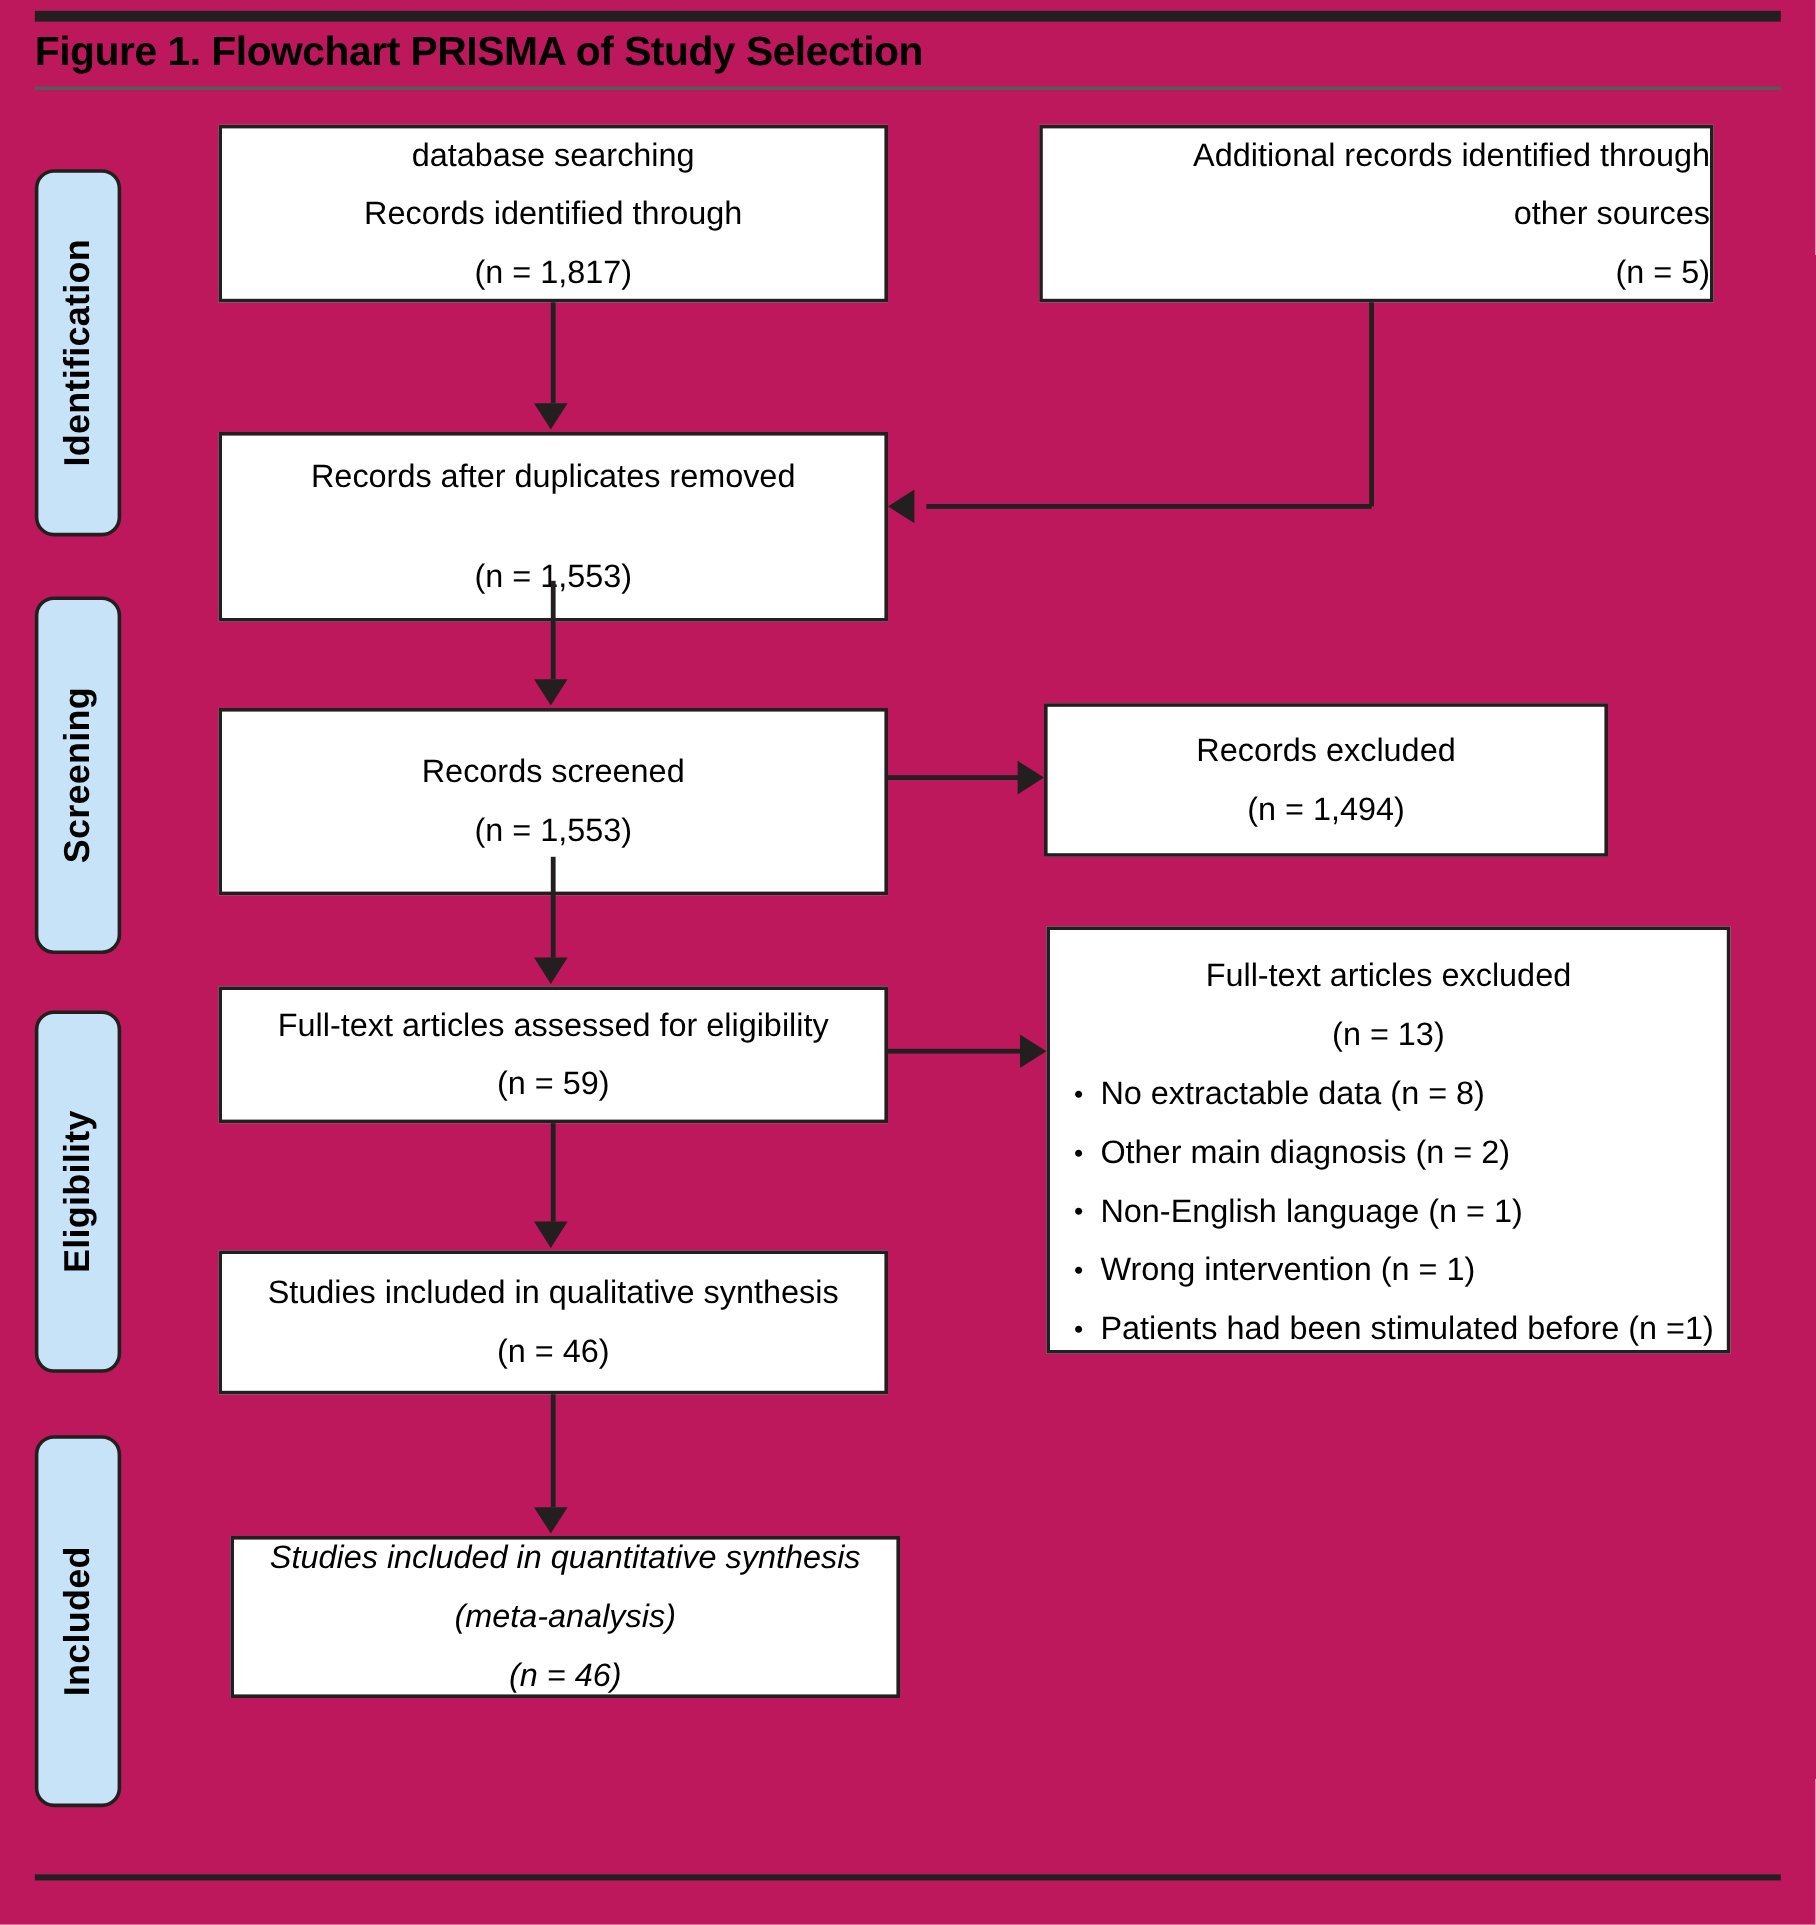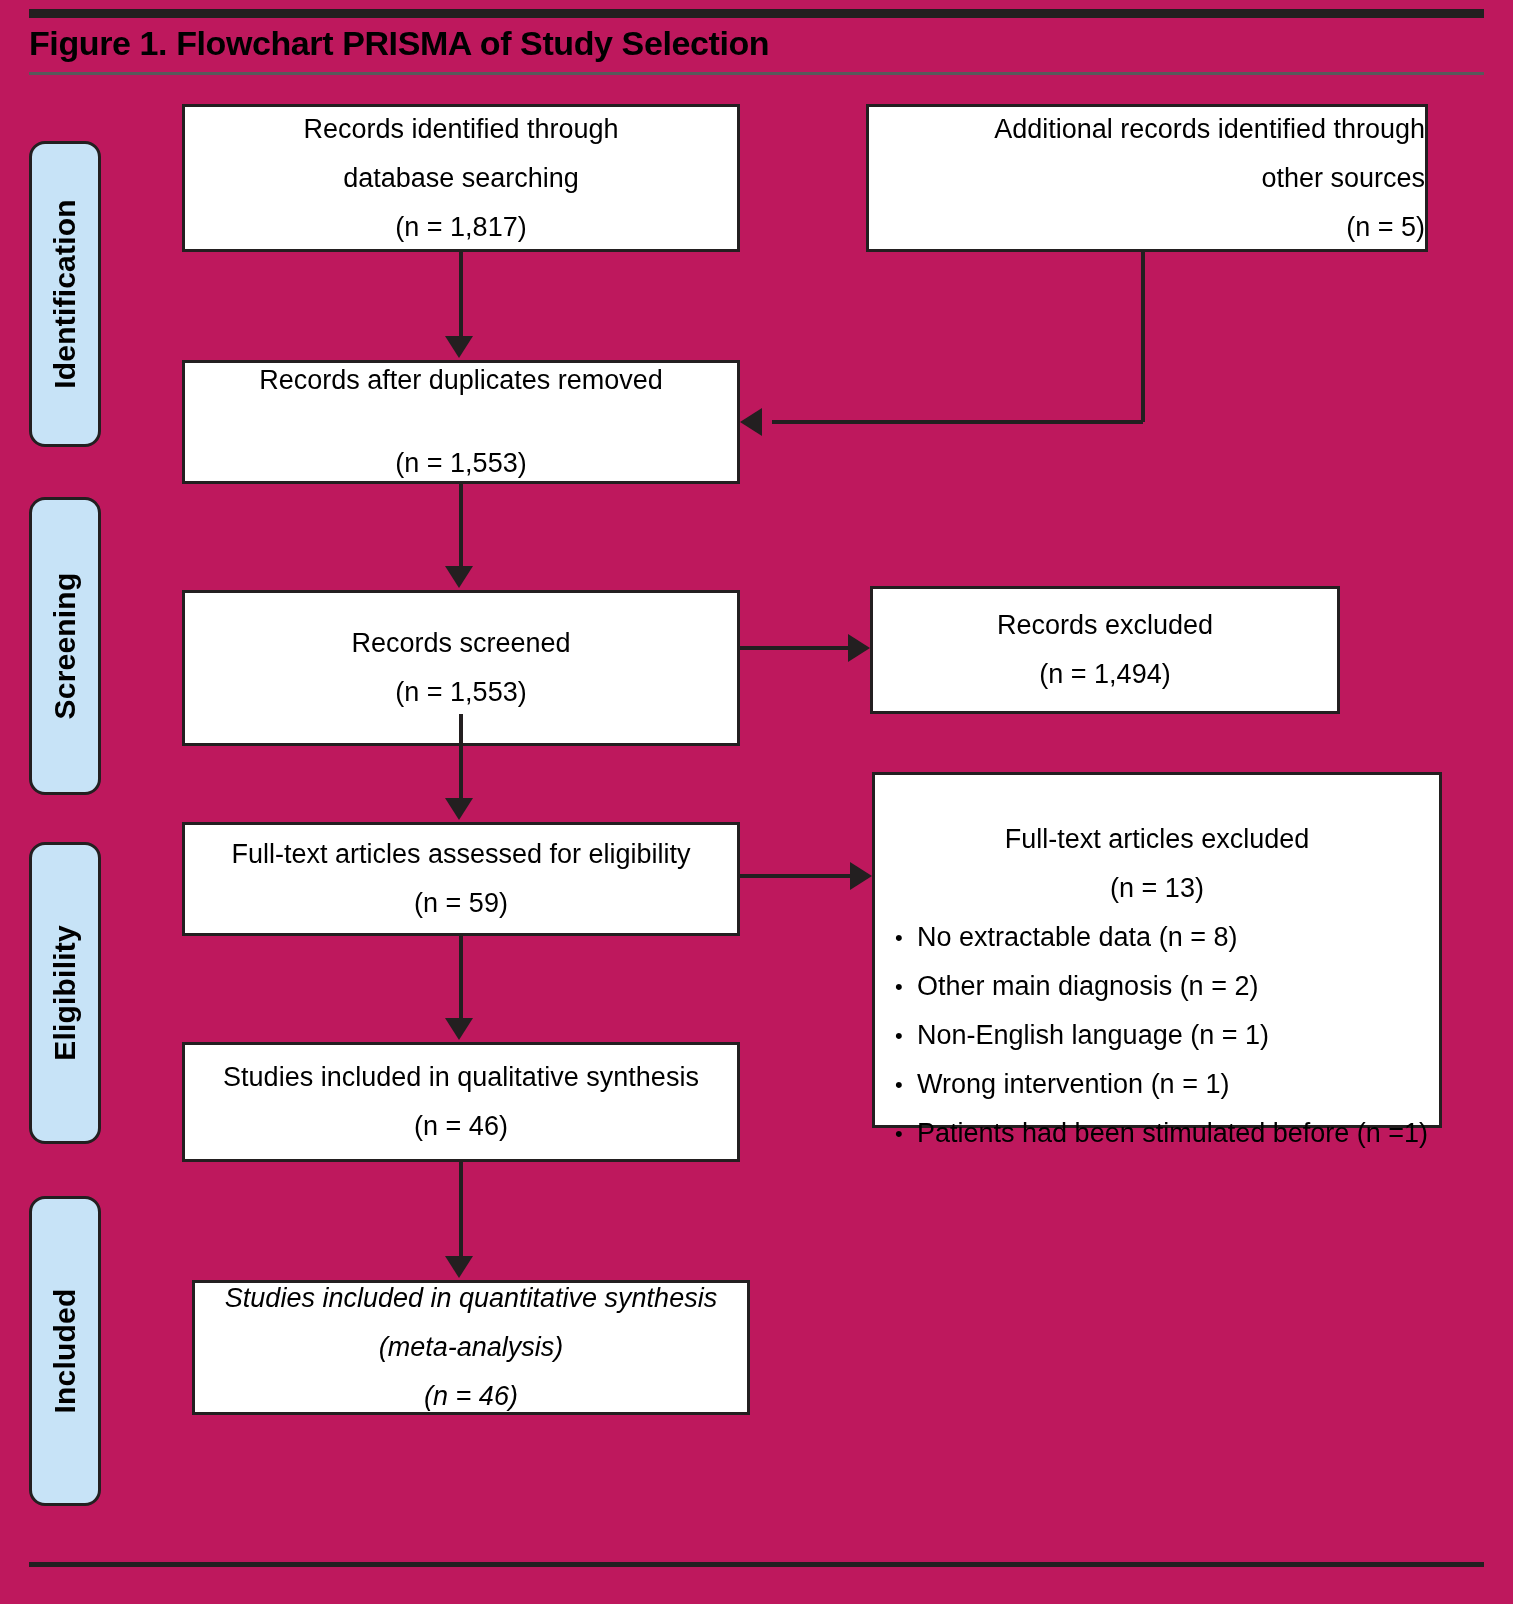--- a/index.html
+++ b/index.html
@@ -90,21 +90,21 @@
     text-align: center;
     font-size: 27px;
     line-height: 49px;
   }
   .fbox .ln { display: block; white-space: nowrap; }
 
   .fbox.left-align-list {
     align-items: stretch;
     justify-content: flex-start;
     text-align: left;
-    padding-top: 40px;
+    padding-top: 14px;
   }
   .fbox.left-align-list .head {
     text-align: center;
     display: block;
     white-space: nowrap;
   }
   .bullets {
     margin: 0;
     padding: 0 0 0 18px;
     list-style: none;
@@ -175,39 +175,39 @@
     <span class="pill-label">Screening</span>
   </div>
   <div class="pill" style="top:842px; height:302px;">
     <span class="pill-label">Eligibility</span>
   </div>
   <div class="pill" style="top:1196px; height:310px;">
     <span class="pill-label">Included</span>
   </div>
 
   <div class="fbox" style="left:182px; top:104px; width:558px; height:148px;">
+    <span class="ln">database searching</span>
     <span class="ln">Records identified through</span>
-    <span class="ln">database searching</span>
     <span class="ln">(n = 1,817)</span>
   </div>
 
   <div class="fbox" style="left:866px; top:104px; width:562px; height:148px;align-items:flex-end;">
     <span class="ln">Additional records identified through</span>
     <span class="ln">other sources</span>
     <span class="ln">(n = 5)</span>
   </div>
 
   <div class="vline" style="left:459px; top:252px; height:84px;"></div>
   <div class="arrow-down" style="left:445px; top:336px;"></div>
 
   <div class="vline" style="left:1141px; top:252px; height:170px;"></div>
   <div class="hline" style="left:772px; top:420px; width:371px;"></div>
   <div class="arrow-left" style="left:740px; top:408px;"></div>
 
-  <div class="fbox" style="left:182px; top:360px; width:558px; height:124px;gap:34px;">
+  <div class="fbox" style="left:182px; top:360px; width:558px; height:158px;gap:34px;">
     <span class="ln">Records after duplicates removed</span>
     <span class="ln">(n = 1,553)</span>
   </div>
 
   <div class="vline" style="left:459px; top:484px; height:82px;"></div>
   <div class="arrow-down" style="left:445px; top:566px;"></div>
 
   <div class="fbox" style="left:182px; top:590px; width:558px; height:156px;">
     <span class="ln">Records screened</span>
     <span class="ln">(n = 1,553)</span>

